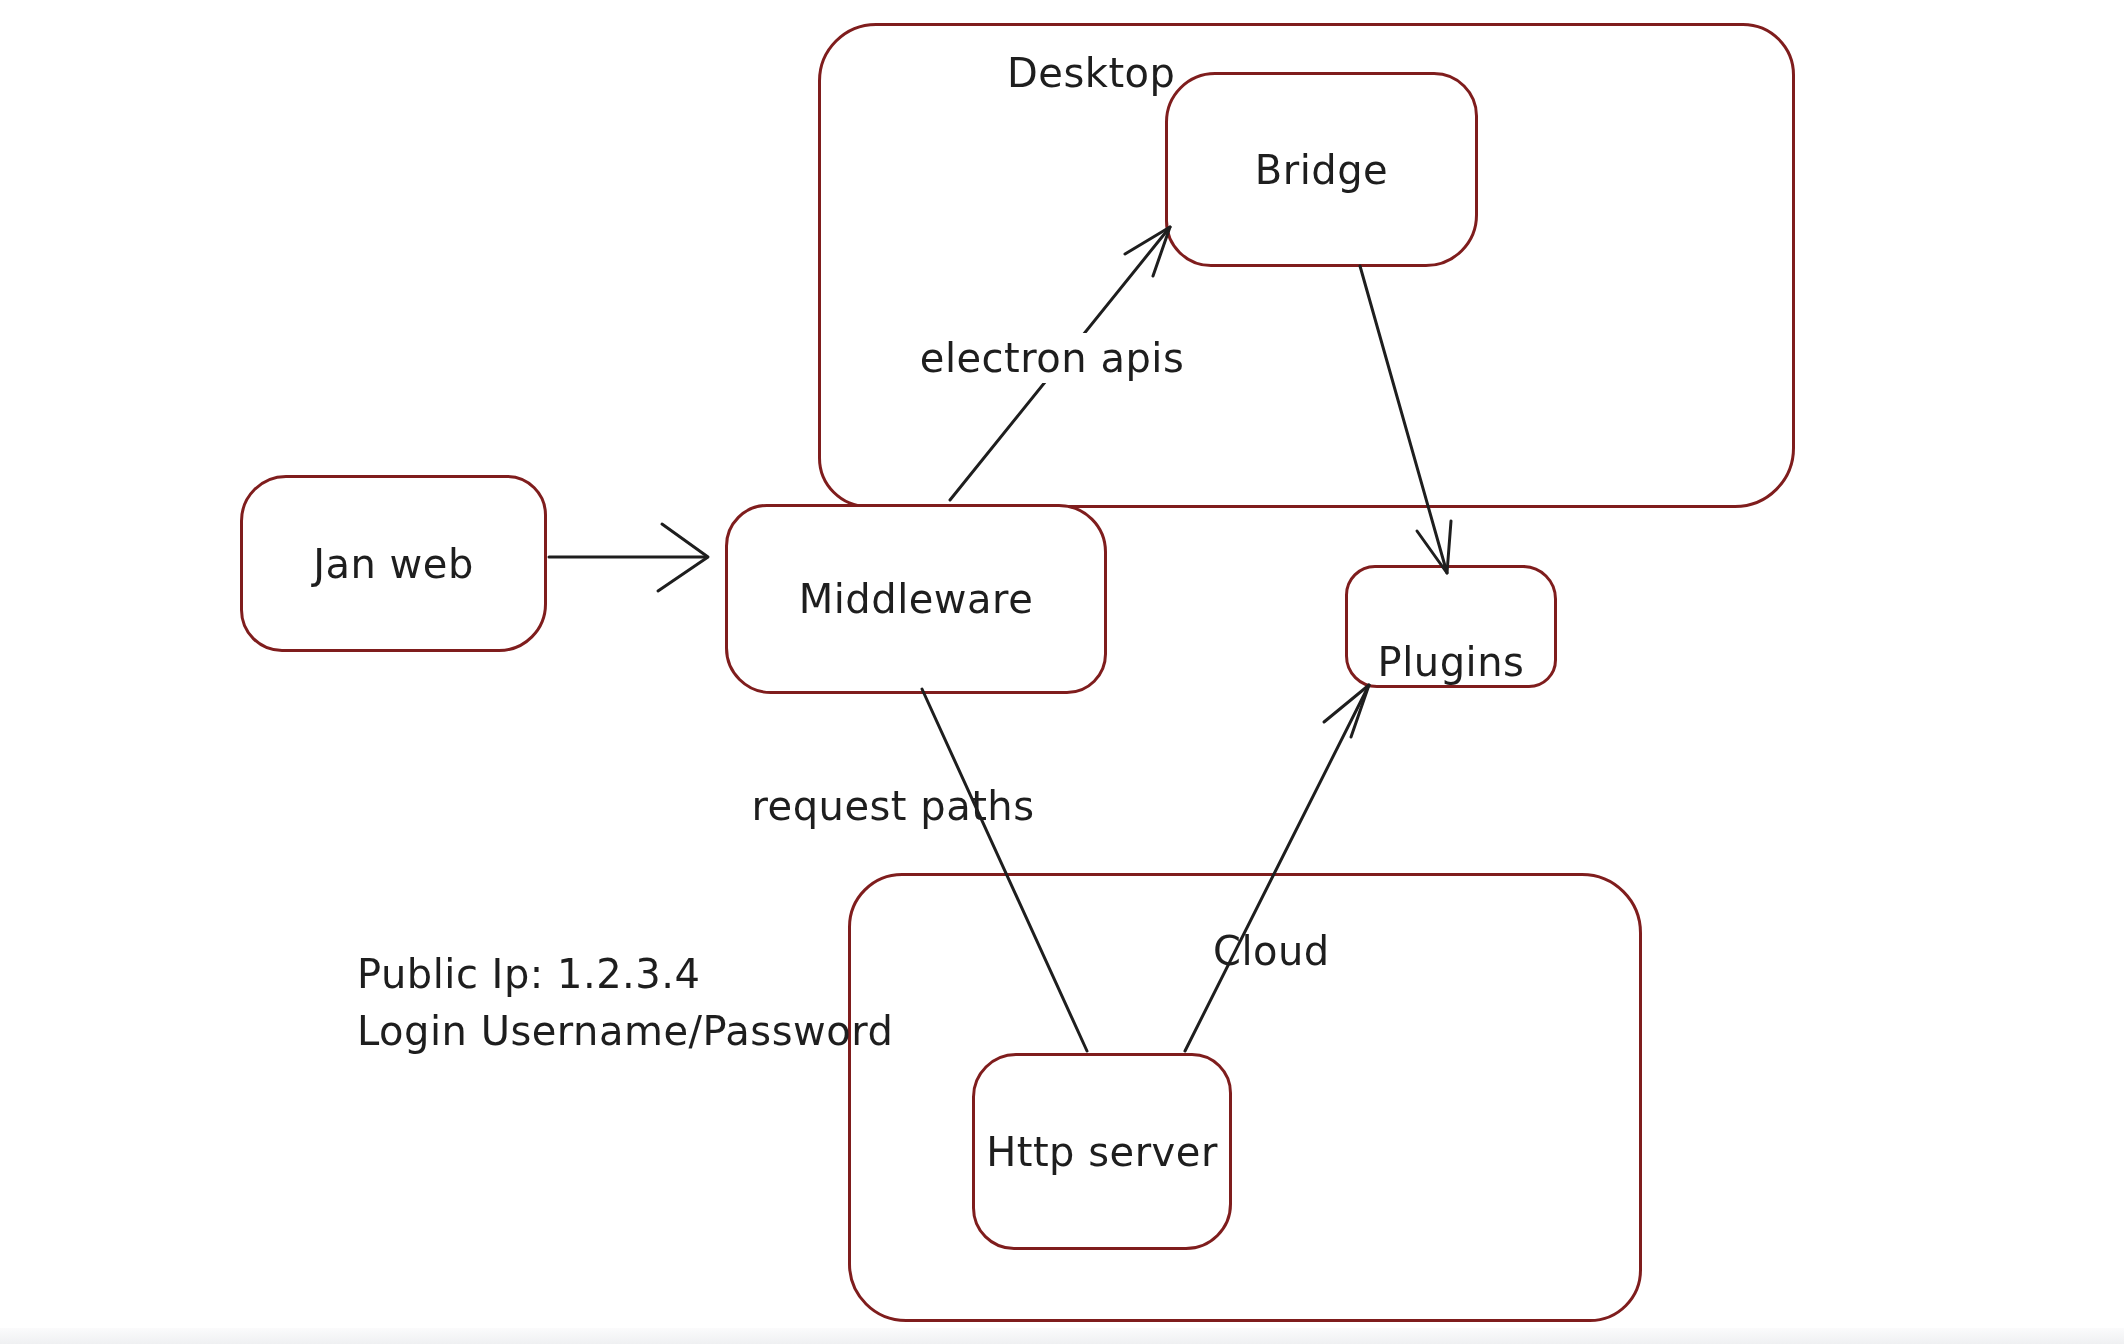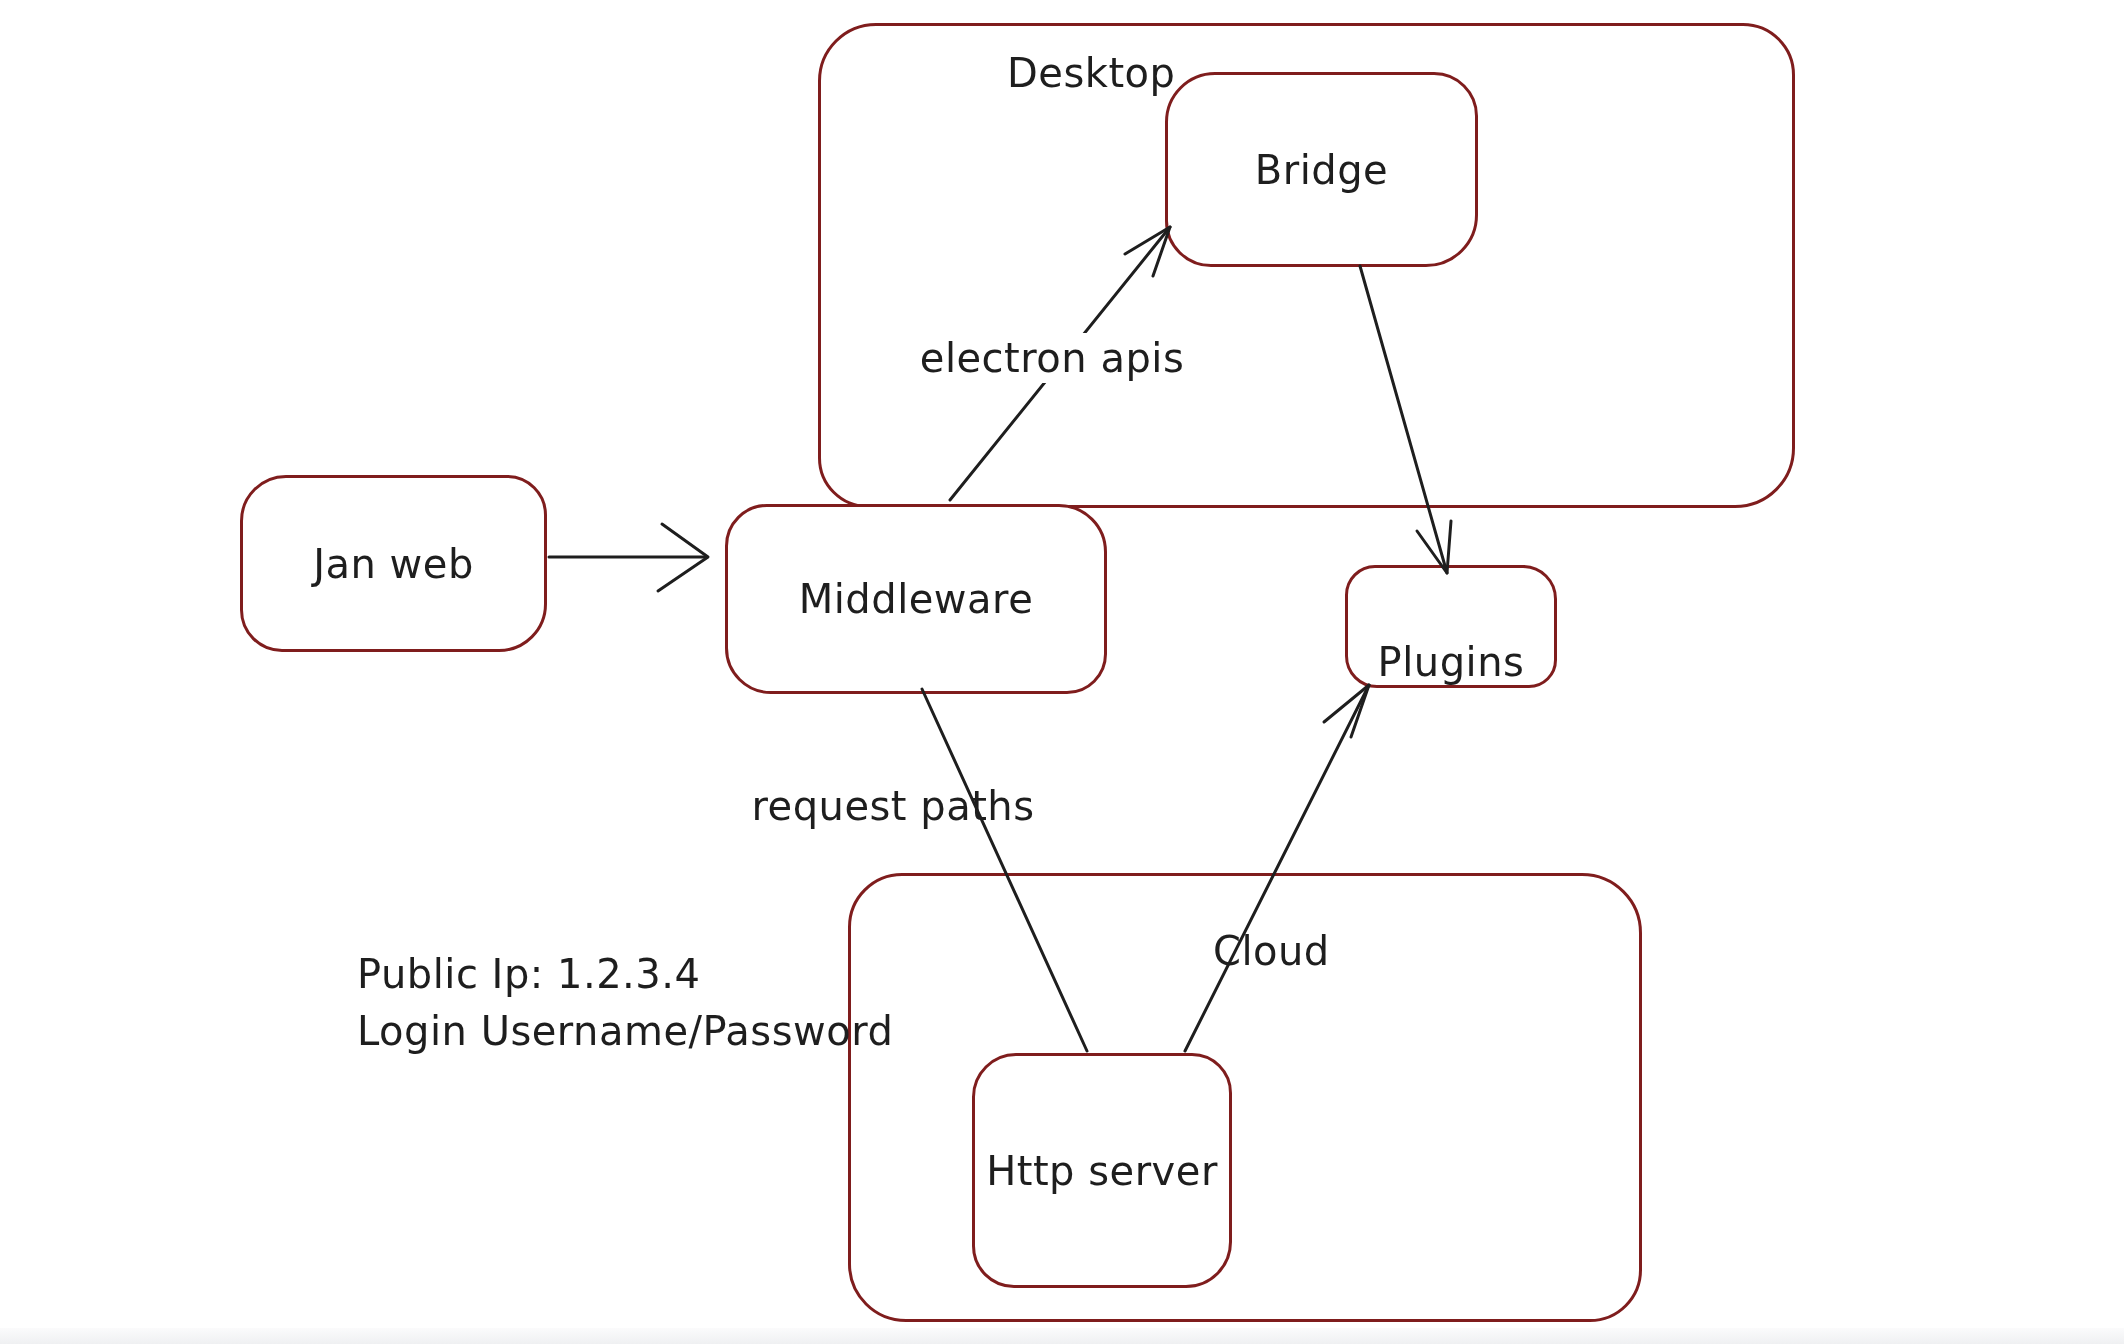--- a/index.html
+++ b/index.html
@@ -21,21 +21,21 @@
   }
   .container { z-index: 1; background: transparent; }
   #c-desktop { left: 818px; top: 23px;  width: 977px; height: 485px; border-radius: 58px 52px 60px 50px; }
   #c-cloud   { left: 848px; top: 873px; width: 794px; height: 449px; border-radius: 54px 60px 52px 58px; }
 
   .node { z-index: 3; display: flex; align-items: center; justify-content: center; }
   #n-janweb     { left: 240px;  top: 475px;  width: 307px; height: 177px; border-radius: 46px 40px 48px 42px; }
   #n-middleware { left: 725px;  top: 497px;  width: 382px; height: 190px; border-radius: 42px 48px 40px 46px; margin-top: 7px; }
   #n-bridge     { left: 1165px; top: 72px;   width: 313px; height: 195px; border-radius: 50px 44px 52px 46px; }
   #n-plugins    { left: 1345px; top: 565px;  width: 212px; height: 123px; border-radius: 30px 34px 28px 32px; align-items: flex-end; }
-  #n-httpserver { left: 972px;  top: 1053px; width: 260px; height: 235px; border-radius: 44px 40px 46px 42px; }
+  #n-httpserver { left: 972px;  top: 1053px; width: 260px; height: 197px; border-radius: 44px 40px 46px 42px; }
 
   .node-text {
     font-size: 40px;
     letter-spacing: 0.5px;
     white-space: nowrap;
   }
 
   
   #edges { position: absolute; left: 0; top: 0; z-index: 4; pointer-events: none; }
   #edges path { stroke: #1e1e1e; stroke-width: 3; fill: none; stroke-linecap: round; stroke-linejoin: round; }

